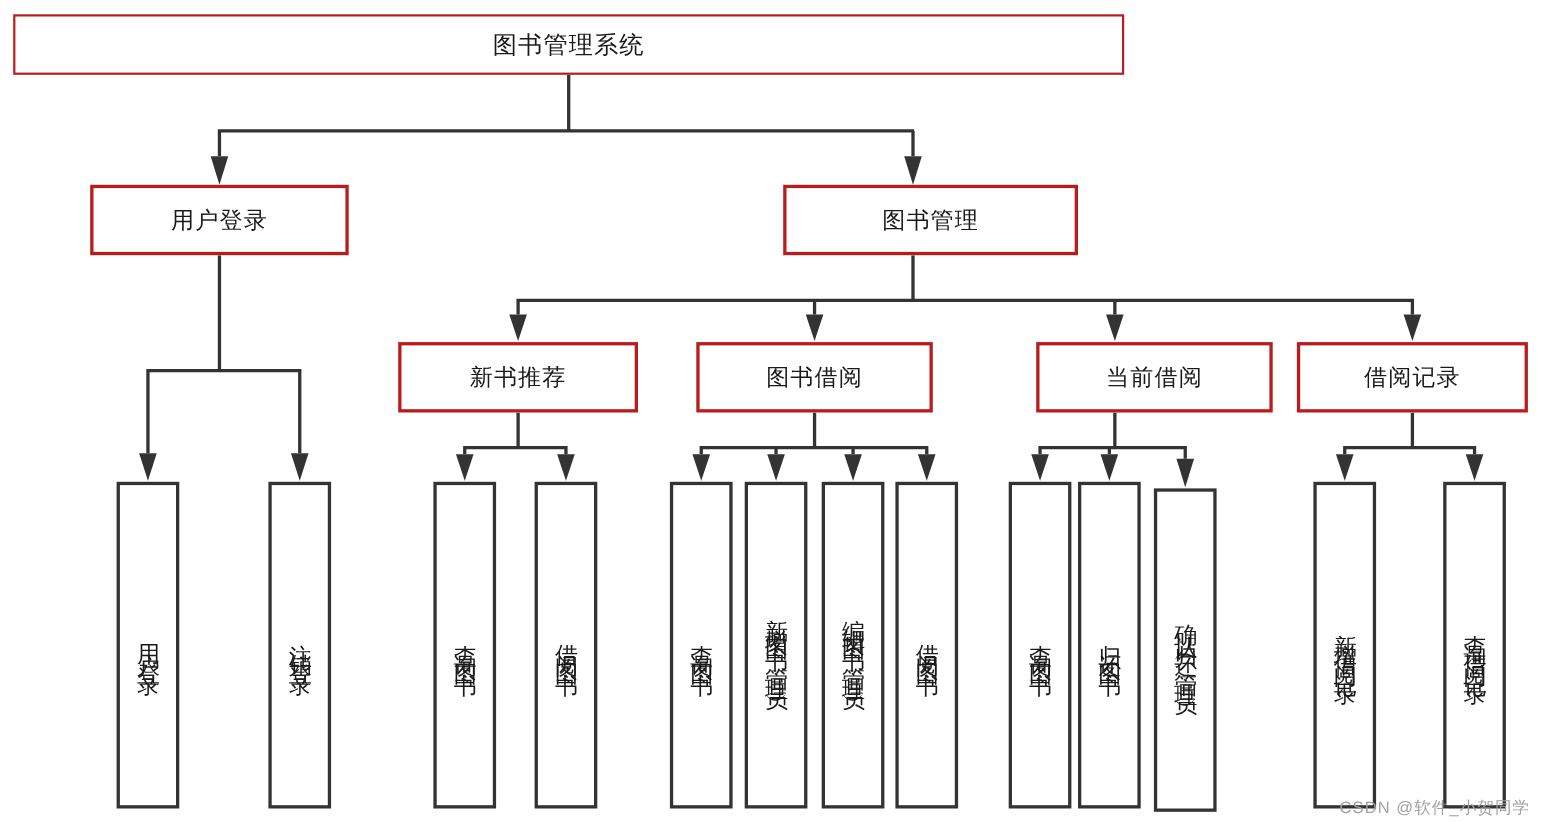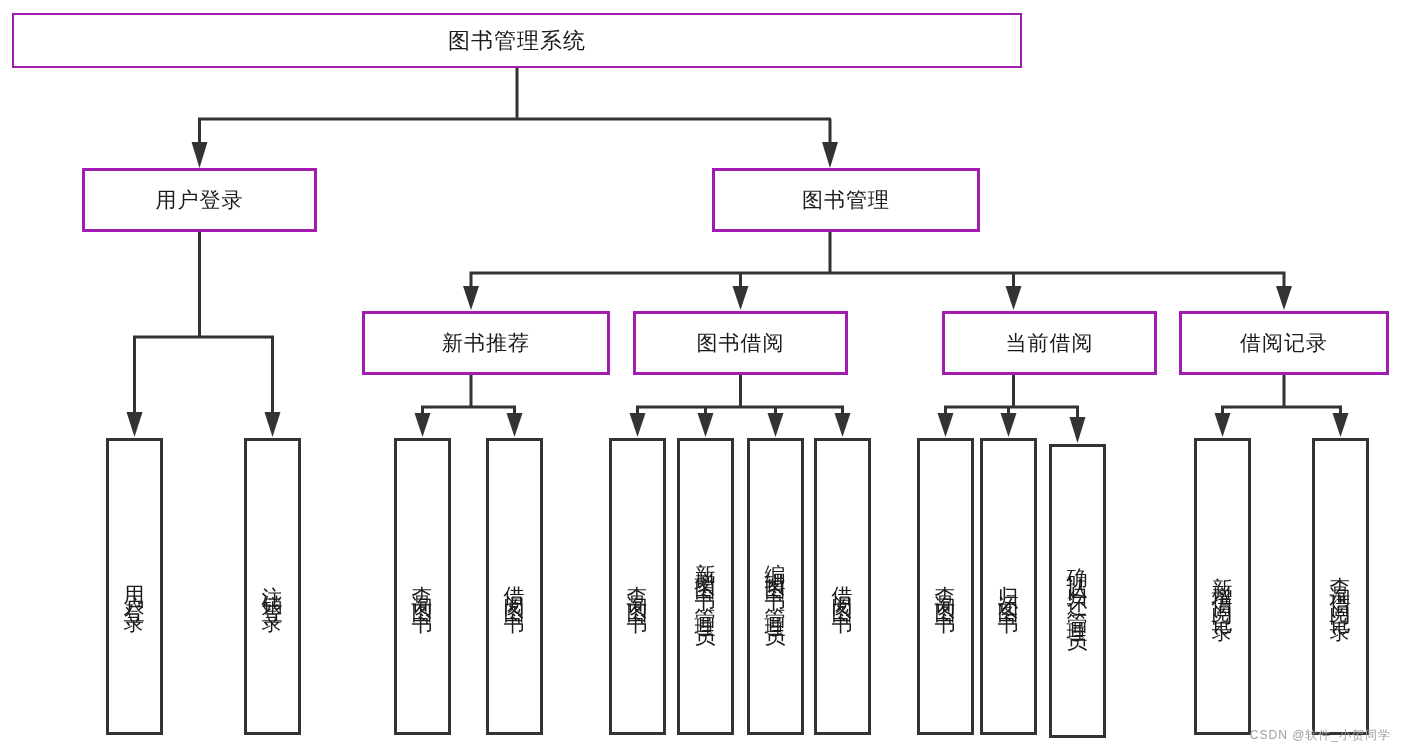--- a/index.html
+++ b/index.html
@@ -18,40 +18,40 @@
   .connectors {
     position: absolute;
     left: 0;
     top: 0;
     z-index: 1;
   }
   .node {
     position: absolute;
     box-sizing: border-box;
     background: #ffffff;
-    border: 3px solid #a21caf;
+    border: 3px solid #b91c1c;
     display: flex;
     align-items: center;
     justify-content: center;
     z-index: 2;
   }
   .node .lbl {
     font-size: 21px;
     letter-spacing: 1px;
     color: #1a1a1a;
     white-space: nowrap;
   }
   .root-node { left: 12px; top: 13px; width: 1010px; height: 55px; border-width: 2.5px; }
   .root-node .lbl { font-size: 22px; }
 
   .l2-user-login { left: 82px;  top: 168px; width: 235px; height: 64px; }
   .l2-book-mgmt  { left: 712px; top: 168px; width: 268px; height: 64px; }
 
   .l3 { top: 311px; height: 64px; }
-  .l3-new-book   { left: 362px;  width: 248px; }
+  .l3-new-book   { left: 362px;  width: 218px; }
   .l3-borrowing  { left: 633px;  width: 215px; }
   .l3-current    { left: 942px;  width: 215px; }
   .l3-records    { left: 1179px; width: 210px; }
 
   .vbox {
     position: absolute;
     top: 438px;
     width: 57px;
     height: 297px;
     box-sizing: border-box;
@@ -81,21 +81,21 @@
   .leaf-i { left: 917px; }
   .leaf-j { left: 980px; }
   .leaf-k { left: 1049px; top: 444px; height: 294px; }
   .leaf-l { left: 1194px; }
   .leaf-m { left: 1312px; }
 
   .watermark {
     position: absolute;
     right: 14px;
     bottom: 3px;
-    font-size: 12px;
+    font-size: 15px;
     letter-spacing: 1px;
     color: #a0a0a0;
     z-index: 3;
     white-space: nowrap;
   }
 </style>
 </head>
 <body>
 
 <div class="canvas">

